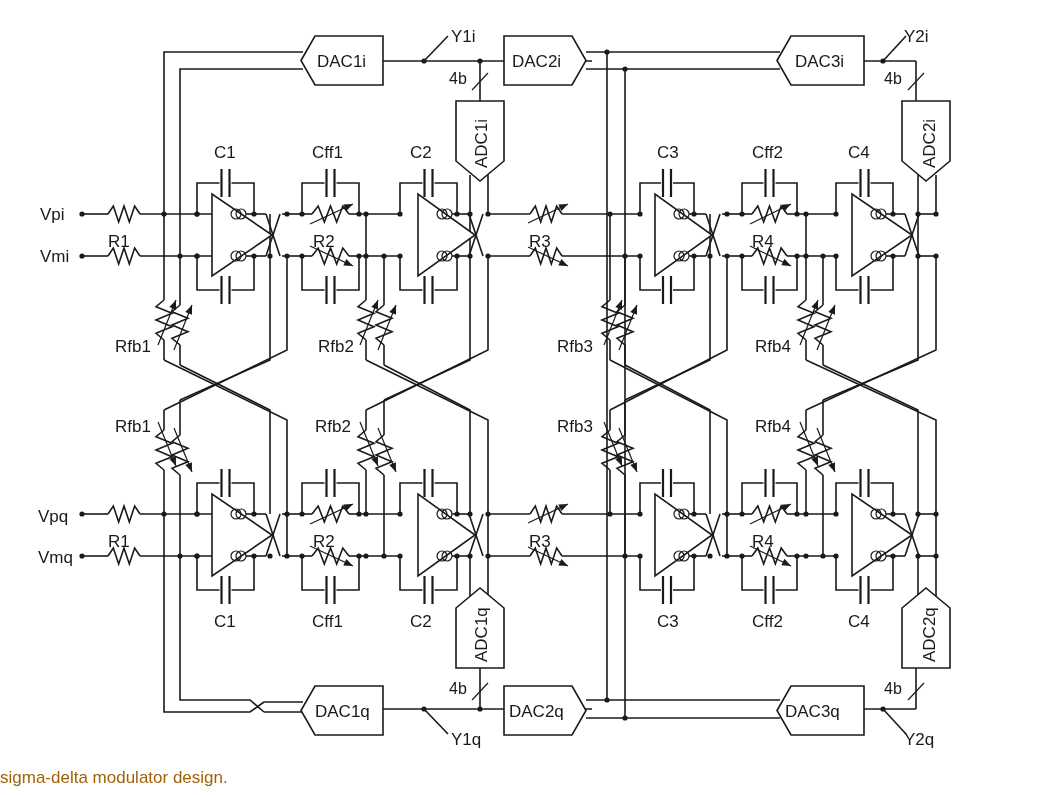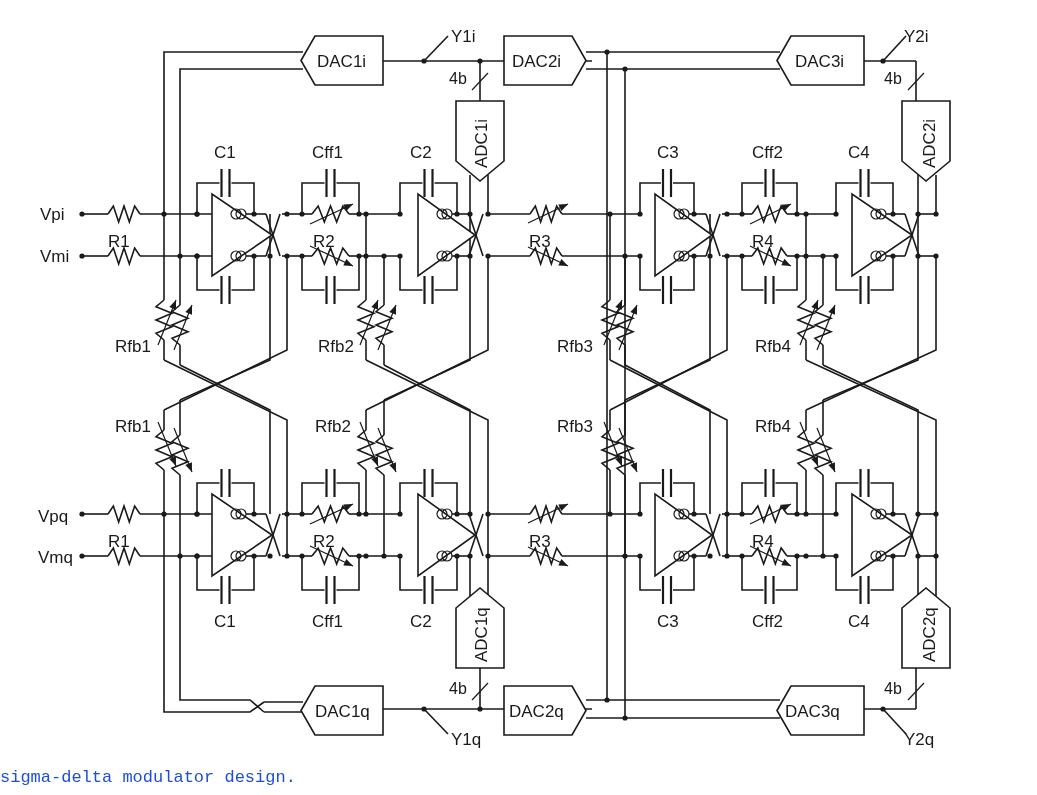--- a/index.html
+++ b/index.html
@@ -8,22 +8,22 @@
   #schematic text { font-family: "Liberation Sans", "DejaVu Sans", sans-serif; font-size: 17px; fill: #1a1a1a; }
   #schematic .small { font-size: 16px; }
   #schematic .wire { stroke: #1a1a1a; stroke-width: 1.6; fill: none; }
   #schematic .thin { stroke: #1a1a1a; stroke-width: 1.2; fill: none; }
   #schematic .cap { stroke: #1a1a1a; stroke-width: 2.2; fill: none; }
   #schematic .blk { stroke: #1a1a1a; stroke-width: 1.6; fill: #ffffff; }
   #schematic .dot { fill: #1a1a1a; }
   #schematic .arrowhead { fill: #1a1a1a; }
   .caption {
     position: absolute; left: 0; top: 768px;
-    font-family: Liberation Mono, monospace;
-    font-size: 17px; color: #1d4ed8; white-space: nowrap;
+    font-family: Liberation Sans, sans-serif;
+    font-size: 17px; color: #a16207; white-space: nowrap;
   }
 </style>
 </head>
 <body>
 
 <svg id="schematic" viewBox="0 0 1037 795" xmlns="http://www.w3.org/2000/svg">
   <g id="wires">
       <line x1="82" y1="214" x2="108" y2="214" class="wire"></line>
       <line x1="140" y1="214" x2="212" y2="214" class="wire"></line>
       <line x1="82" y1="256" x2="108" y2="256" class="wire"></line>

